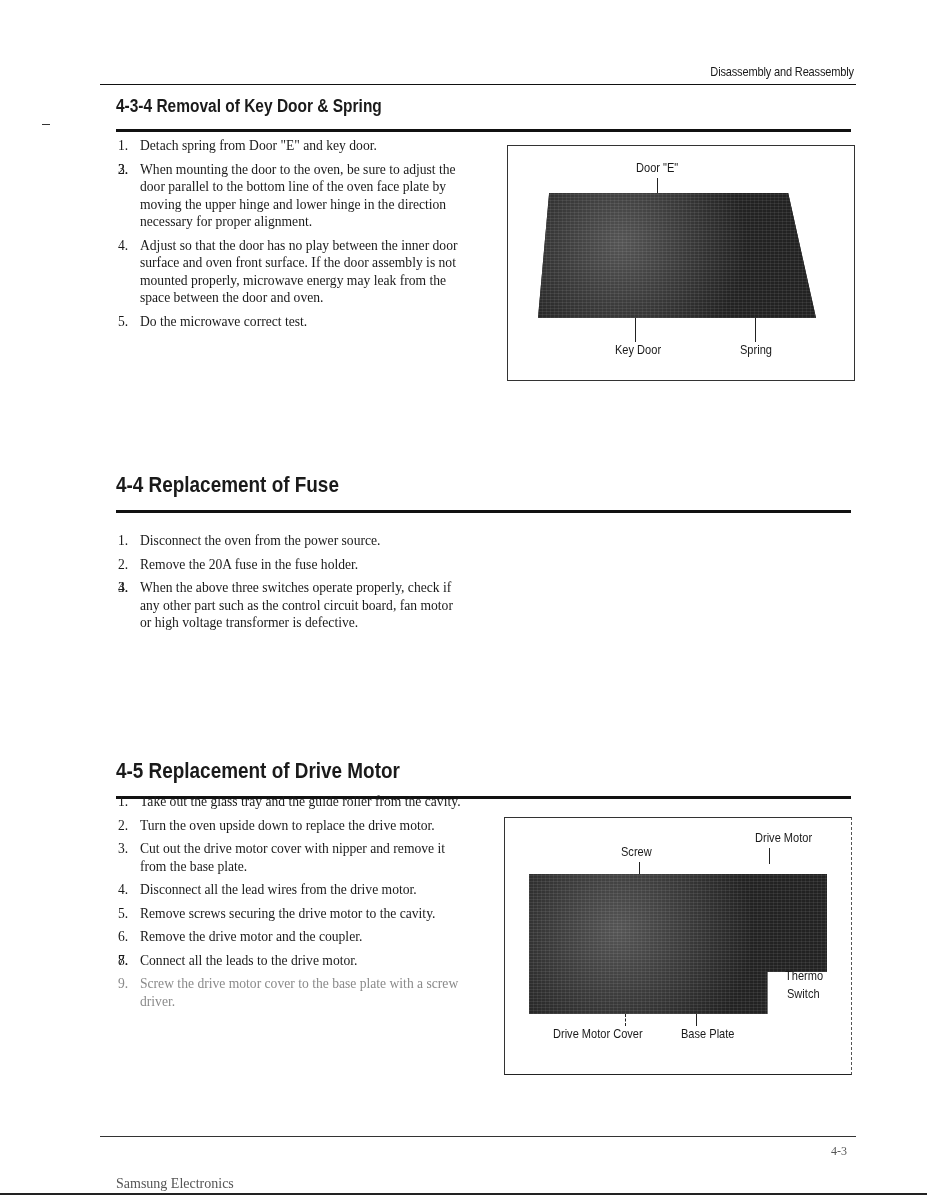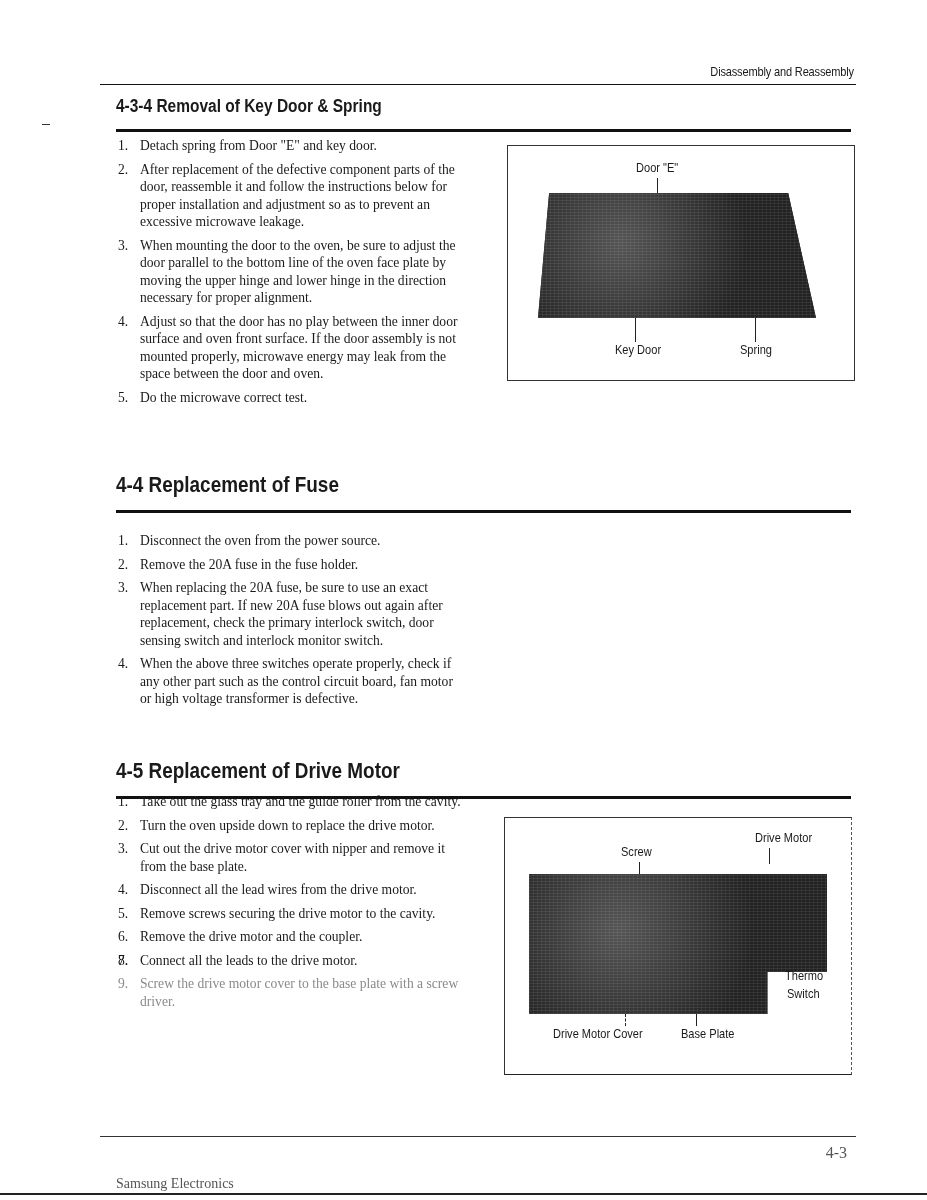--- a/index.html
+++ b/index.html
@@ -39,37 +39,37 @@
                transform: scaleX(0.85); transform-origin: left center; }
   .leader { position: absolute; border-left: 1px solid #222; }
   .photo { position: absolute; background-color: #2a2a2a;
            background-image:
              repeating-linear-gradient(0deg, rgba(255,255,255,0.08) 0 1px, transparent 1px 3px),
              repeating-linear-gradient(90deg, rgba(255,255,255,0.06) 0 1px, transparent 1px 4px),
              radial-gradient(circle at 30% 40%, #555 0, #222 60%); }
 
   .foot-rule { position: absolute; left: 100px; top: 1136px; width: 756px; border-top: 1px solid #333; }
   .footer-left { position: absolute; left: 116px; top: 1144px; font-size: 14px; color: #555; margin-top: 32px; }
-  .footer-right { position: absolute; right: 80px; top: 1144px; font-size: 16px; color: #555; }
+  .footer-right { position: absolute; right: 80px; top: 1144px; font-size: 12px; color: #555; }
   .bottom-rule { position: absolute; left: 0; top: 1193px; width: 927px; border-top: 2px solid #222; }
 </style>
 </head>
 <body>
 
 <div class="run-head sans">
   <span class="title">Disassembly and Reassembly</span>
 </div>
 <div class="stray-dash"></div>
 
 <div class="section-h h1 sans">
   <span>4-3-4 Removal of Key Door &amp; Spring</span>
 </div>
 <ol class="steps list1">
   <li><span class="num">1.</span><span>Detach spring from Door "E" and key door.</span></li>
-  <li><span class="num">2.</span><span>After replacement of the defective component parts of the door, reassemble it and follow the instructions below for proper installation and adjustment so as to prevent an excessive microwave leakage.</span></li>
+  <li><span class="num">2.</span></li>
   <li><span class="num">3.</span><span>When mounting the door to the oven, be sure to adjust the door parallel to the bottom line of the oven face plate by moving the upper hinge and lower hinge in the direction necessary for proper alignment.</span></li>
   <li><span class="num">4.</span><span>Adjust so that the door has no play between the inner door surface and oven front surface. If the door assembly is not mounted properly, microwave energy may leak from the space between the door and oven.</span></li>
   <li><span class="num">5.</span><span>Do the microwave correct test.</span></li>
 </ol>
 
 <div class="figure fig1">
   <span class="fig-label sans" style="left:128px; top:14px;">Door "E"</span>
   <div class="leader" style="left:149px; top:32px; height:16px;"></div>
   <div class="photo" style="left:30px; top:47px; width:278px; height:125px; clip-path: polygon(4% 0, 90% 0, 100% 100%, 0 100%);"></div>
   <div class="leader" style="left:127px; top:172px; height:24px;"></div>
@@ -77,21 +77,21 @@
   <span class="fig-label sans" style="left:107px; top:196px;">Key Door</span>
   <span class="fig-label sans" style="left:232px; top:196px;">Spring</span>
 </div>
 
 <div class="section-h h2 sans">
   <span>4-4 Replacement of Fuse</span>
 </div>
 <ol class="steps list2">
   <li><span class="num">1.</span><span>Disconnect the oven from the power source.</span></li>
   <li><span class="num">2.</span><span>Remove the 20A fuse in the fuse holder.</span></li>
-  <li><span class="num">3.</span><span>When replacing the 20A fuse, be sure to use an exact replacement part. If new 20A fuse blows out again after replacement, check the primary interlock switch, door sensing switch and interlock monitor switch.</span></li>
+  <li><span class="num">3.</span></li>
   <li><span class="num">4.</span><span>When the above three switches operate properly, check if any other part such as the control circuit board, fan motor or high voltage transformer is defective.</span></li>
 </ol>
 
 <div class="section-h h3 sans">
   <span>4-5 Replacement of Drive Motor</span>
 </div>
 <ol class="steps list3">
   <li><span class="num">1.</span><span>Take out the glass tray and the guide roller from the cavity.</span></li>
   <li><span class="num">2.</span><span>Turn the oven upside down to replace the drive motor.</span></li>
   <li><span class="num">3.</span><span>Cut out the drive motor cover with nipper and remove it from the base plate.</span></li>

